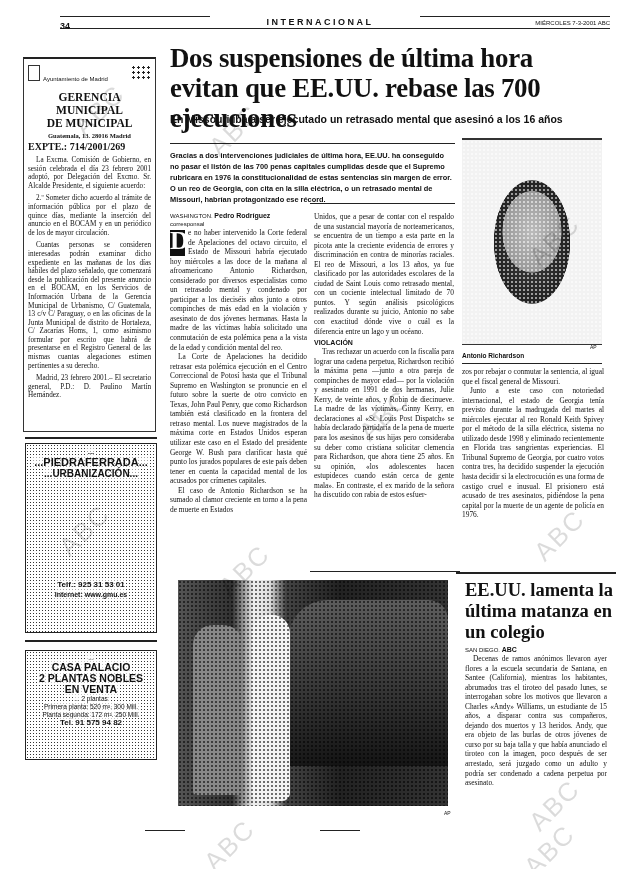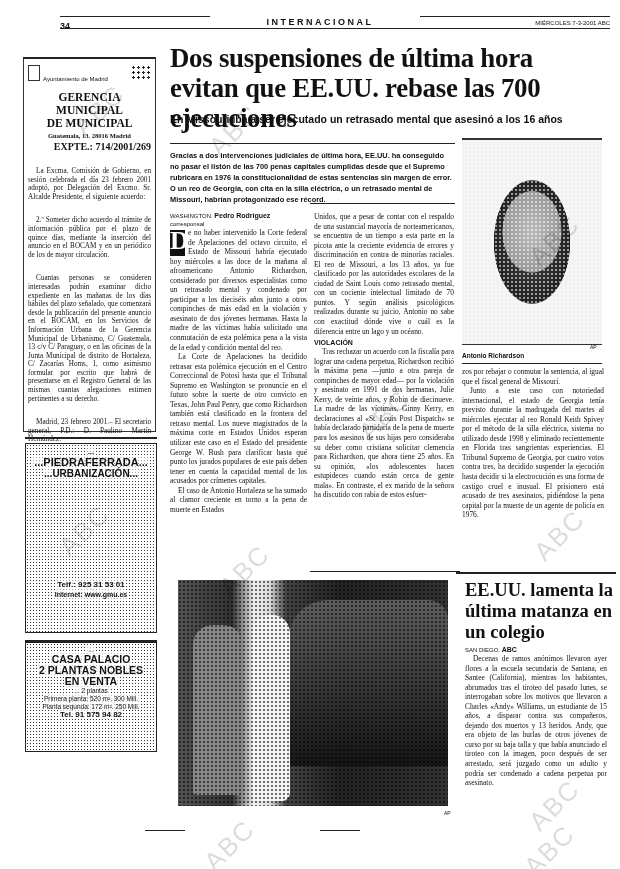--- a/index.html
+++ b/index.html
@@ -9,28 +9,28 @@
   .hdr-num { left:60px; top:21px; font:bold 9px "Liberation Sans", sans-serif; }
   .hdr-section { left:220px; top:17px; width:200px; text-align:center; font:bold 9px "Liberation Sans", sans-serif; letter-spacing:2.5px; }
   .hdr-date { left:470px; top:20px; width:140px; text-align:right; font:6px "Liberation Sans", sans-serif; }
 
   .ad1 { left:23px; top:57px; width:133px; height:375px; border:1px solid #333; border-top:2px solid #222; padding:4px 4px 0 4px; box-sizing:border-box; font-size:7.5px; line-height:9px; }
   .ad1 .topline { display:flex; align-items:center; justify-content:space-between; font:6px "Liberation Sans", sans-serif; height:20px; }
   .ad1 .logo { width:10px; height:14px; border:1px solid #333; display:inline-block; margin-right:3px; }
   .ad1 .logo2 { width:20px; height:16px; display:inline-block; background:radial-gradient(circle,#222 30%,transparent 31%) 0 0/5px 5px; }
   .ad1 h2 { margin:8px 0 0; text-align:center; font:bold 11.5px "Liberation Serif", serif; line-height:13px; }
   .ad1 .addr { text-align:center; font:bold 6.5px "Liberation Serif", serif; margin:2px 0; }
-  .ad1 .expte { text-align:right; font:bold 10px "Liberation Serif", serif; margin:2px 0 0; }
+  .ad1 .expte { text-align:left; font:bold 10px "Liberation Serif", serif; margin:2px 0 0; }
   .ad1 .res { font:bold 7px "Liberation Serif", serif; text-align:justify; line-height:8.8px; text-transform:uppercase; }
-  .ad1 p { margin:15px 0 0; text-align:justify; font-size:7.2px; line-height:8.6px; text-indent:8px; }
+  .ad1 p { margin:4px 0 0; text-align:justify; font-size:7.2px; line-height:8.6px; text-indent:8px; }
   .ad2 { left:25px; top:437px; width:132px; height:196px; border-top:2px solid #222; padding-top:4px; }
   .dotted { background:#fff radial-gradient(circle,#333 28%,transparent 32%) 0 0/3px 3px; border:1px solid #222; }
   .ad2 .inner { width:100%; height:190px; box-sizing:border-box; padding:3px; font:bold 8px "Liberation Sans", sans-serif; text-align:center; line-height:10px; }
   .ad2 .inner .t { background:rgba(255,255,255,.55); display:inline-block; padding:0 1px; }
-  .ad3 { left:25px; top:640px; width:132px; height:115px; padding-top:0; border-top:2px solid #222; }
+  .ad3 { left:25px; top:640px; width:132px; height:115px; padding-top:8px; border-top:2px solid #222; }
   .ad3 .inner { height:110px; box-sizing:border-box; padding:3px; text-align:center; font:6.5px "Liberation Sans", sans-serif; line-height:8px; }
   .ad3 .big { font:bold 10.5px "Liberation Sans", sans-serif; line-height:11px; }
   .hl { background:rgba(255,255,255,.7); padding:0 1px; }
 
   .headline { left:170px; top:43px; width:440px; font:bold 28px "Liberation Serif", serif; line-height:30px; letter-spacing:-0.3px; transform:scaleX(0.96); transform-origin:left; }
   .subhead { left:170px; top:113px; width:445px; font:bold 10.5px "Liberation Sans", sans-serif; }
   .lede { left:170px; top:150px; width:285px; font:bold 7.4px "Liberation Sans", sans-serif; line-height:11px; }
   .byline { font:6px "Liberation Sans", sans-serif; line-height:8px; }
   .byline b { font-weight:bold; font-size:7px; }
   .col { font-size:7.4px; line-height:9.55px; text-align:justify; }
@@ -108,21 +108,21 @@
 <div class="abs subhead">En Missouri iba a ser ejecutado un retrasado mental que asesinó a los 16 años</div>
 <div class="rule" style="left:170px;top:143px;width:285px;"></div>
 <div class="abs lede">Gracias a dos intervenciones judiciales de última hora, EE.UU. ha conseguido no pasar el listón de las 700 penas capitales cumplidas desde que el Supremo rubricara en 1976 la constitucionalidad de estas sentencias sin margen de error. O un reo de Georgia, con cita en la silla eléctrica, o un retrasado mental de Missouri, habrían protagonizado ese récord.</div>
 <div class="rule" style="left:310px;top:203px;width:145px;"></div>
 
 <div class="abs col" style="left:170px;top:212px;width:137px;">
   <div class="byline"><span>WASHINGTON.</span> <b>Pedro Rodríguez</b><br><span>corresponsal</span></div>
   <span class="dropcap">D</span>
   <p style="text-indent:0">e no haber intervenido la Corte federal de Apelaciones del octavo circuito, el Estado de Missouri habría ejecutado hoy miércoles a las doce de la mañana al afroamericano Antonio Richardson, considerado por diversos especialistas como un retrasado mental y condenado por participar a los dieciséis años junto a otros compinches de más edad en la violación y asesinato de dos jóvenes hermanas. Hasta la madre de las víctimas había solicitado una conmutación de esta polémica pena a la vista de la edad y condición mental del reo.</p>
   <p>La Corte de Apelaciones ha decidido retrasar esta polémica ejecución en el Centro Correccional de Potosí hasta que el Tribunal Supremo en Washington se pronuncie en el futuro sobre la suerte de otro convicto en Texas, John Paul Penry, que como Richardson también está clasificado en la frontera del retraso mental. Los nueve magistrados de la máxima corte en Estados Unidos esperan utilizar este caso en el Estado del presidente George W. Bush para clarificar hasta qué punto los jurados populares de este país deben tener en cuenta la capacidad mental de los acusados por crímenes capitales.</p>
-  <p>El caso de Antonio Hortaleza se ha sumado al clamor creciente en torno a la pena de muerte en Estados</p>
+  <p>El caso de Antonio Richardson se ha sumado al clamor creciente en torno a la pena de muerte en Estados</p>
 </div>
 
 <div class="abs col" style="left:314px;top:212px;width:140px;">
   <p style="text-indent:0">Unidos, que a pesar de contar con el respaldo de una sustancial mayoría de norteamericanos, se encuentra de un tiempo a esta parte en la picota ante la creciente evidencia de errores y discriminación en contra de minorías raciales. El reo de Missouri, a los 13 años, ya fue clasificado por las autoridades escolares de la ciudad de Saint Louis como retrasado mental, con un cociente intelectual limitado de 70 puntos. Y según análisis psicológicos realizados durante su juicio, Antonio no sabe con exactitud dónde vive o cuál es la diferencia entre un lago y un océano.</p>
   <div class="subtitle">VIOLACIÓN</div>
   <p>Tras rechazar un acuerdo con la fiscalía para lograr una cadena perpetua, Richardson recibió la máxima pena —junto a otra pareja de compinches de mayor edad— por la violación y asesinato en 1991 de dos hermanas, Julie Kerry, de veinte años, y Robin de diecinueve. La madre de las víctimas, Ginny Kerry, en declaraciones al «St. Louis Post Dispatch» se había declarado partidaria de la pena de muerte para los asesinos de sus hijas pero consideraba su deber como cristiana solicitar clemencia para Richardson, que ahora tiene 25 años. En su opinión, «los adolescentes hacen estupideces cuando están cerca de gente mala». En contraste, el ex marido de la señora ha discutido con rabia de estos esfuer-</p>
 </div>
 
 <div class="abs portrait">
     <div class="dots"></div>

